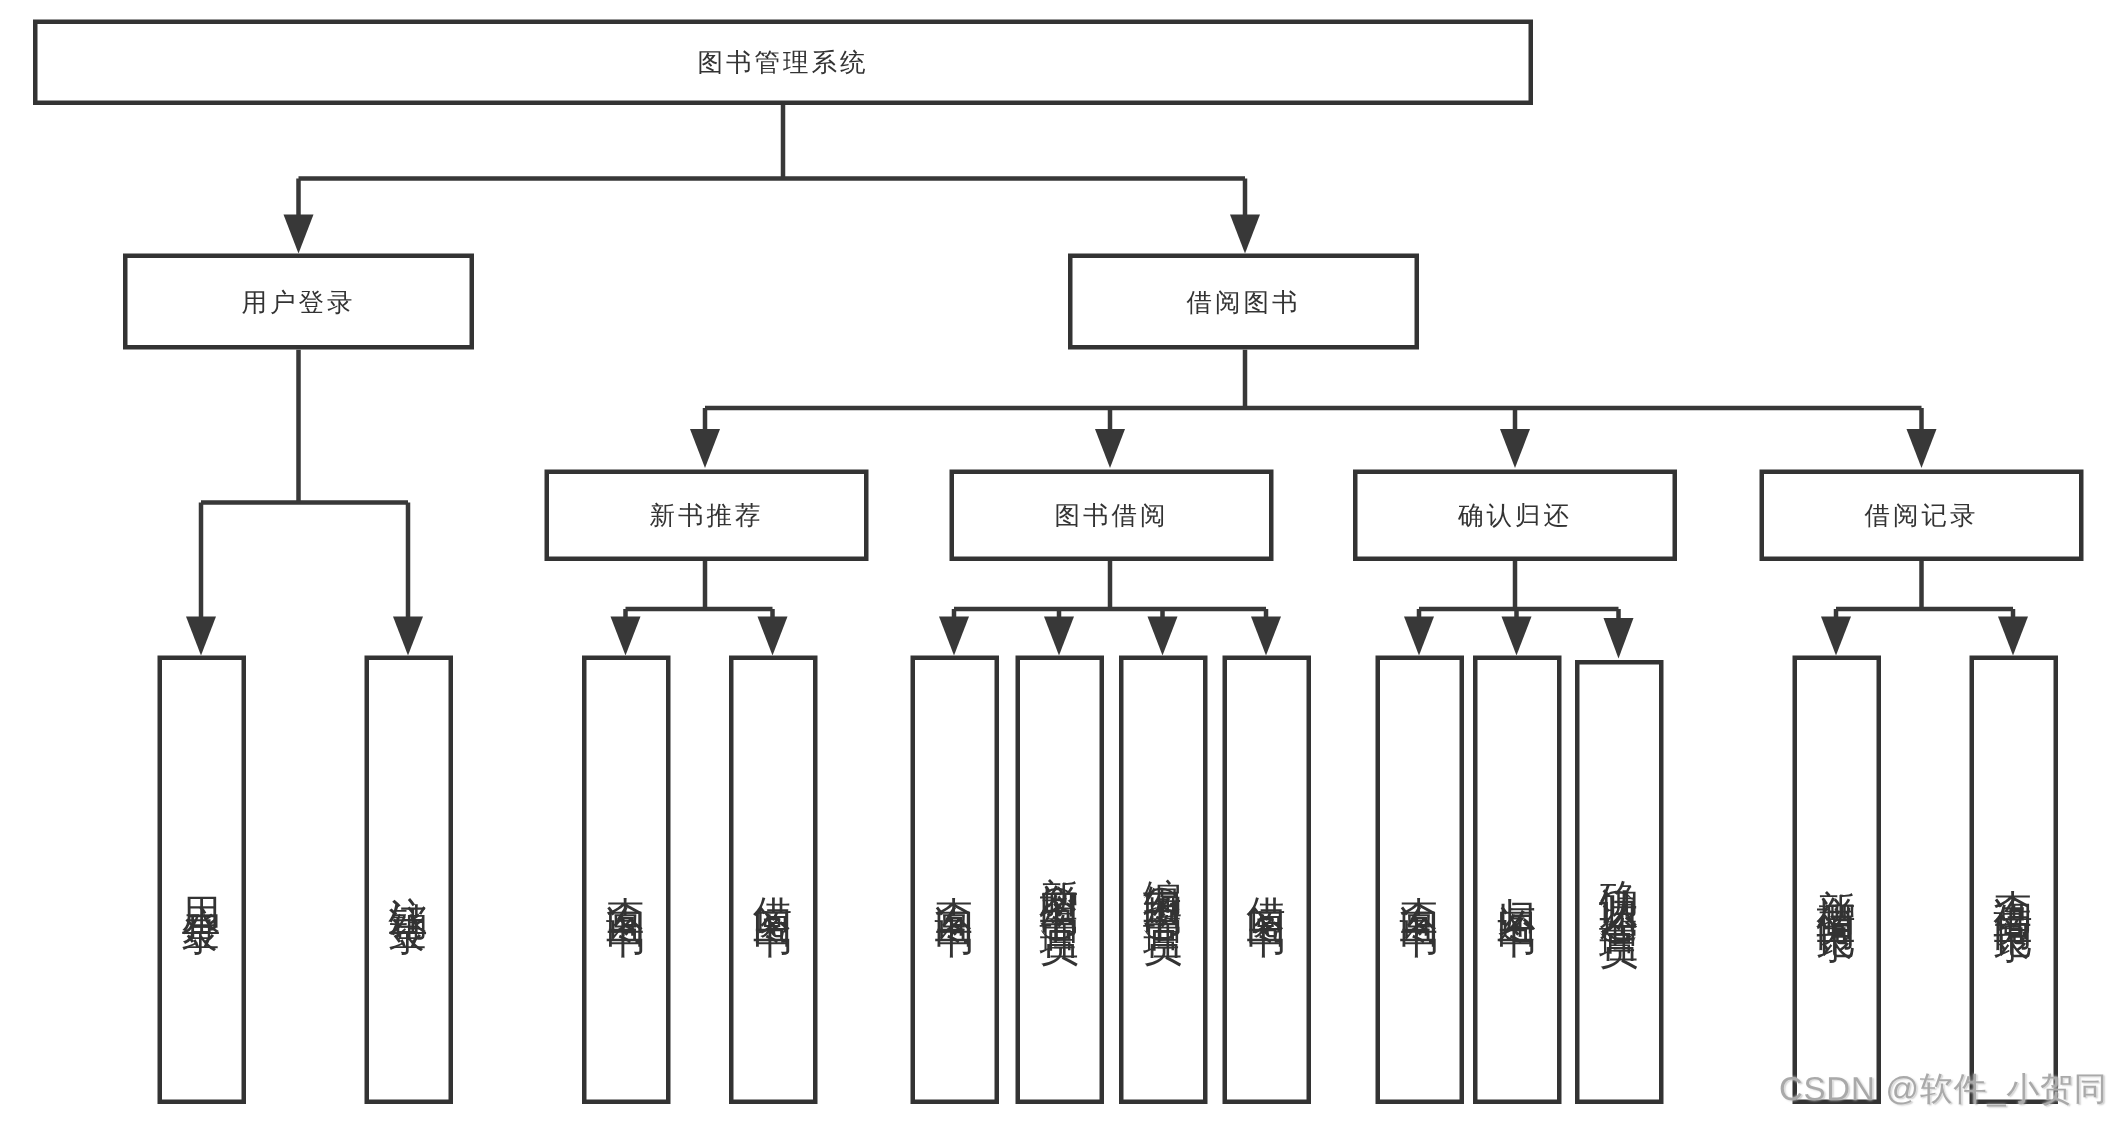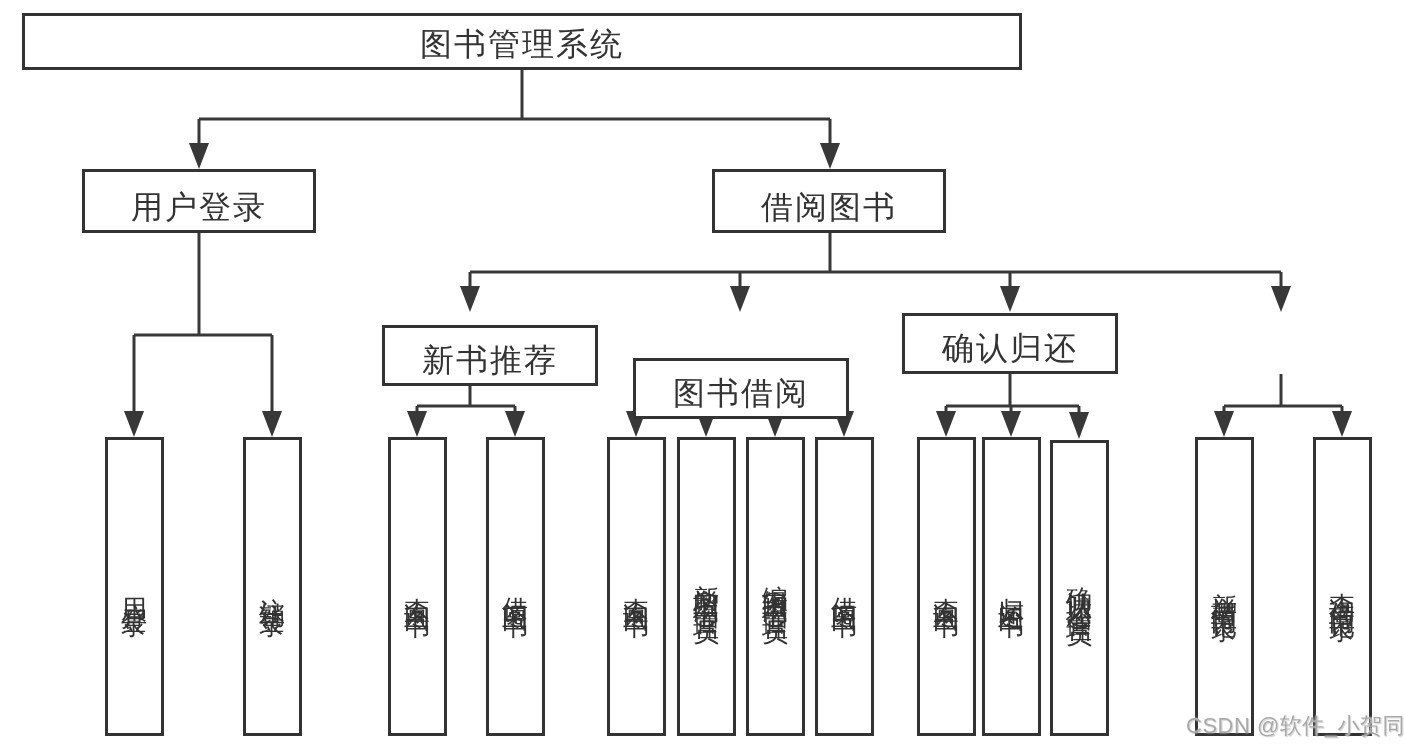--- a/index.html
+++ b/index.html
@@ -25,24 +25,23 @@
     box-sizing: border-box;
     border: 3px solid #333333;
     background: #ffffff;
     display: flex;
     align-items: center;
     justify-content: center;
     color: #333333;
     z-index: 2;
   }
   .hnode {
-    font-size: 32px;
+    font-size: 17px;
     letter-spacing: 2px;
     height: 61px;
-    align-items: flex-end;
   }
   .root  { left: 22px;  top: 13px;  width: 1000px; height: 57px; }
   .lvl2  { top: 169px; width: 234px; height: 64px; }
   .lvl3  { top: 313px; width: 216px; }
   .leaf {
     top: 437px;
     width: 59px;
     height: 299px;
   }
   .leaf .vtext {
@@ -127,28 +126,31 @@
     <span>图书管理系统</span>
   </div>
 
   <div class="node lvl2 hnode" style="left:82px;">
     <span>用户登录</span>
   </div>
   <div class="node lvl2 hnode" style="left:712px;">
     <span>借阅图书</span>
   </div>
 
-  <div class="node lvl3 hnode" style="left:382px;margin-top:12px;">
+  <div class="node lvl3 hnode" style="left:363px;">
     <span>新书推荐</span>
   </div>
-  <div class="node lvl3 hnode" style="left:633px;margin-top:45px;">
+  <div class="node lvl3 hnode" style="left:633px;">
     <span>图书借阅</span>
   </div>
   <div class="node lvl3 hnode" style="left:902px;">
     <span>确认归还</span>
+  </div>
+  <div class="node lvl3 hnode" style="left:1173px;">
+    <span>借阅记录</span>
   </div>
 
   <div class="node leaf" style="left:105px;">
     <span class="vtext">用户登录</span>
   </div>
   <div class="node leaf" style="left:243px;">
     <span class="vtext">注销登录</span>
   </div>
 
   <div class="node leaf" style="left:388px;">

